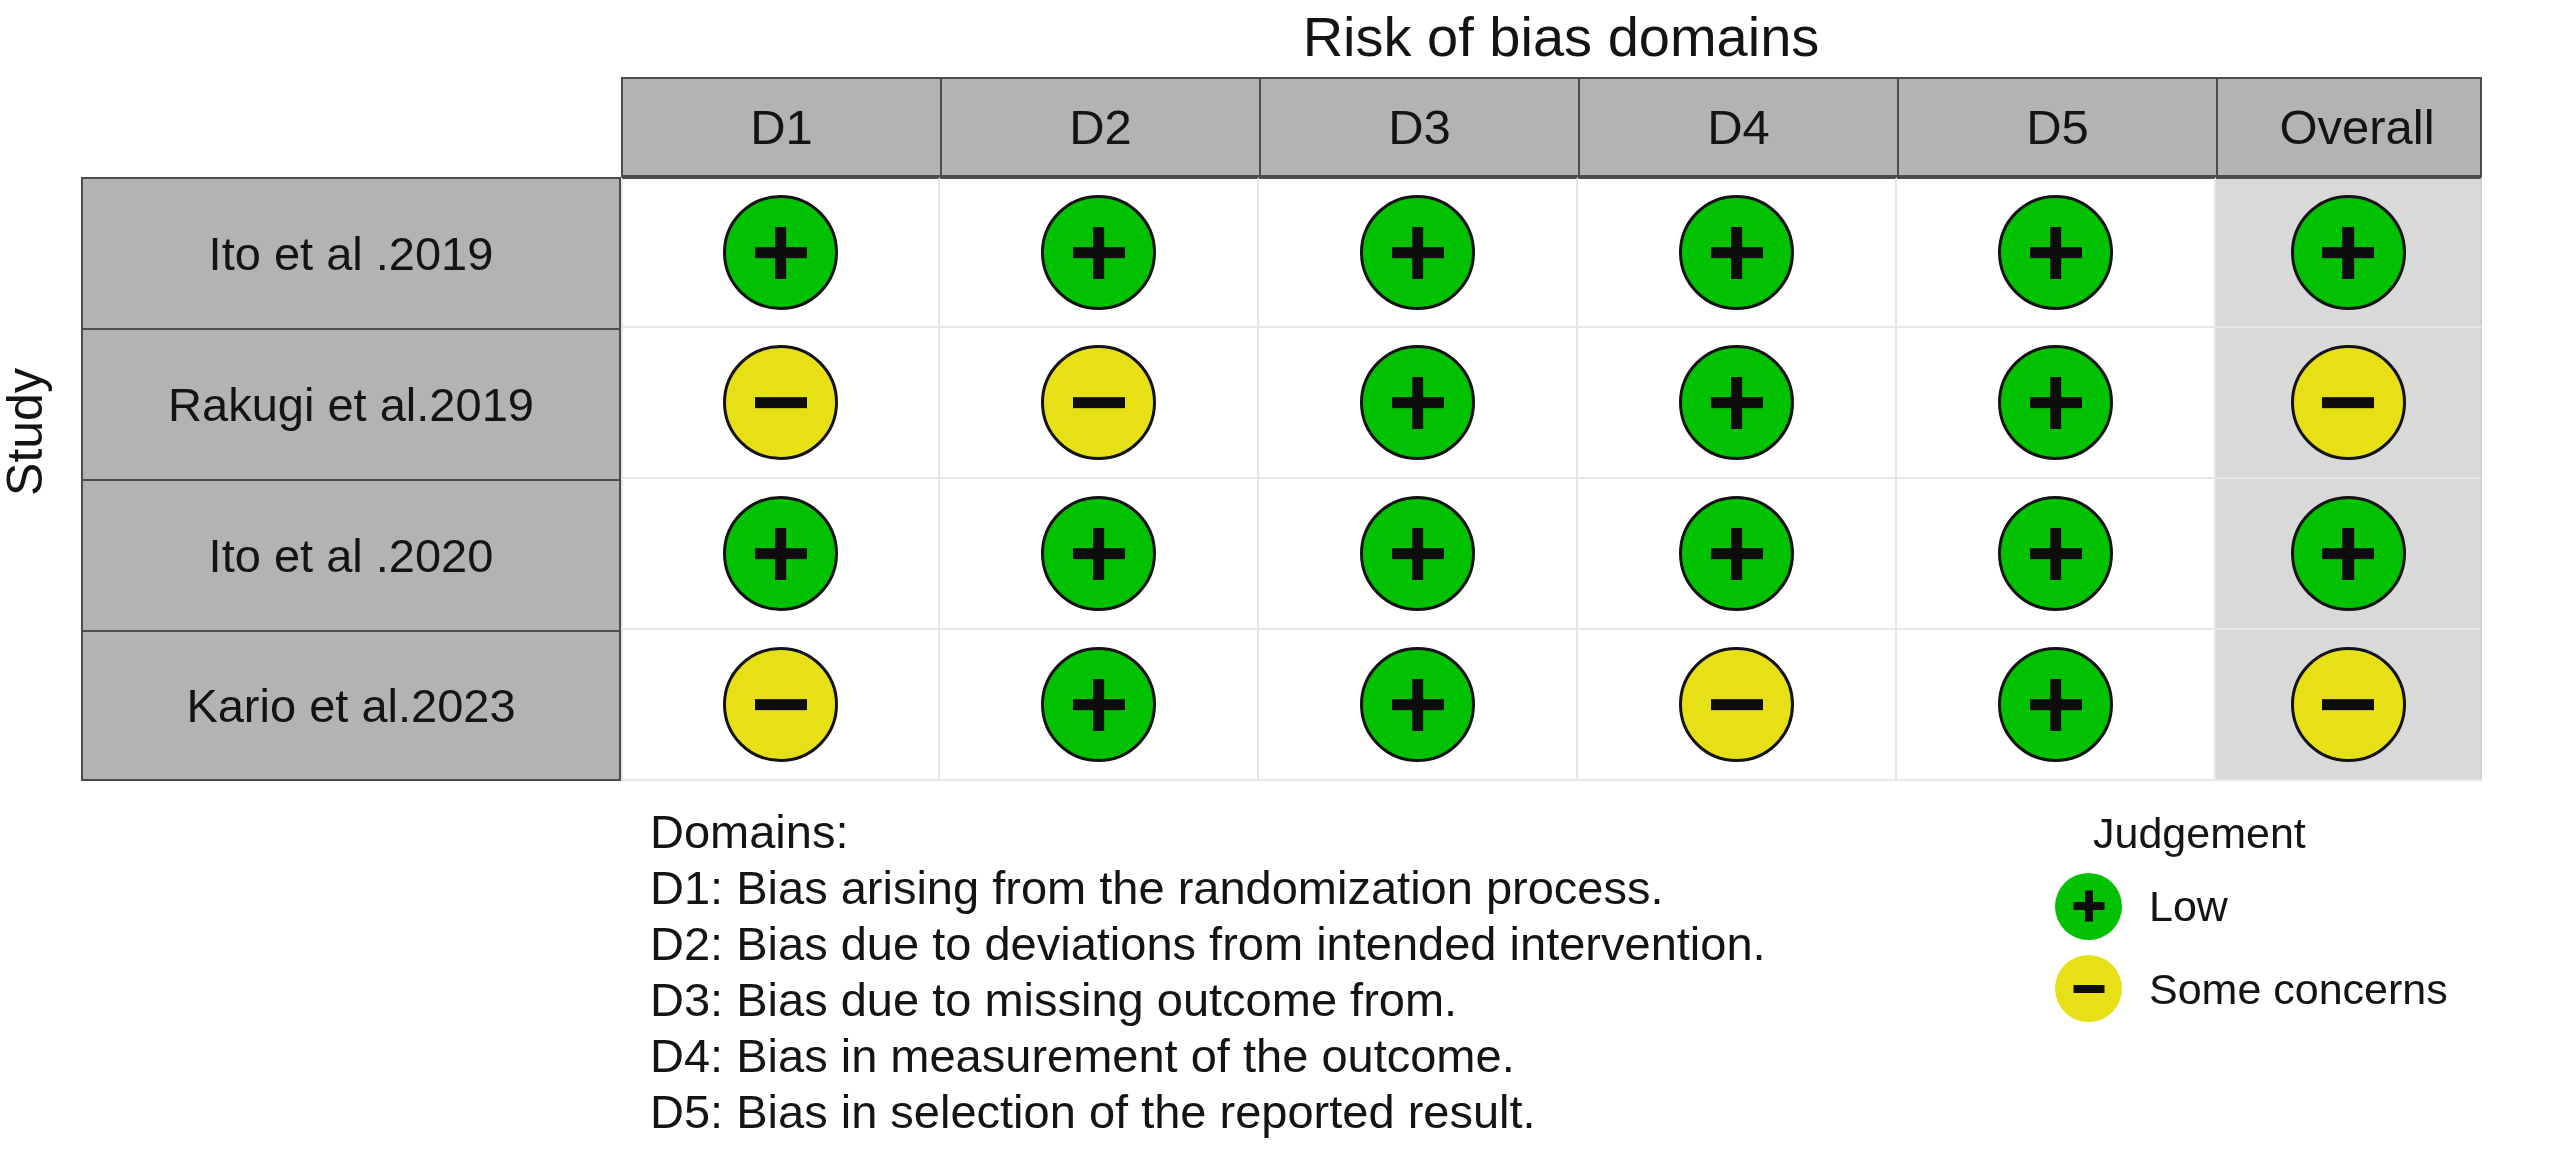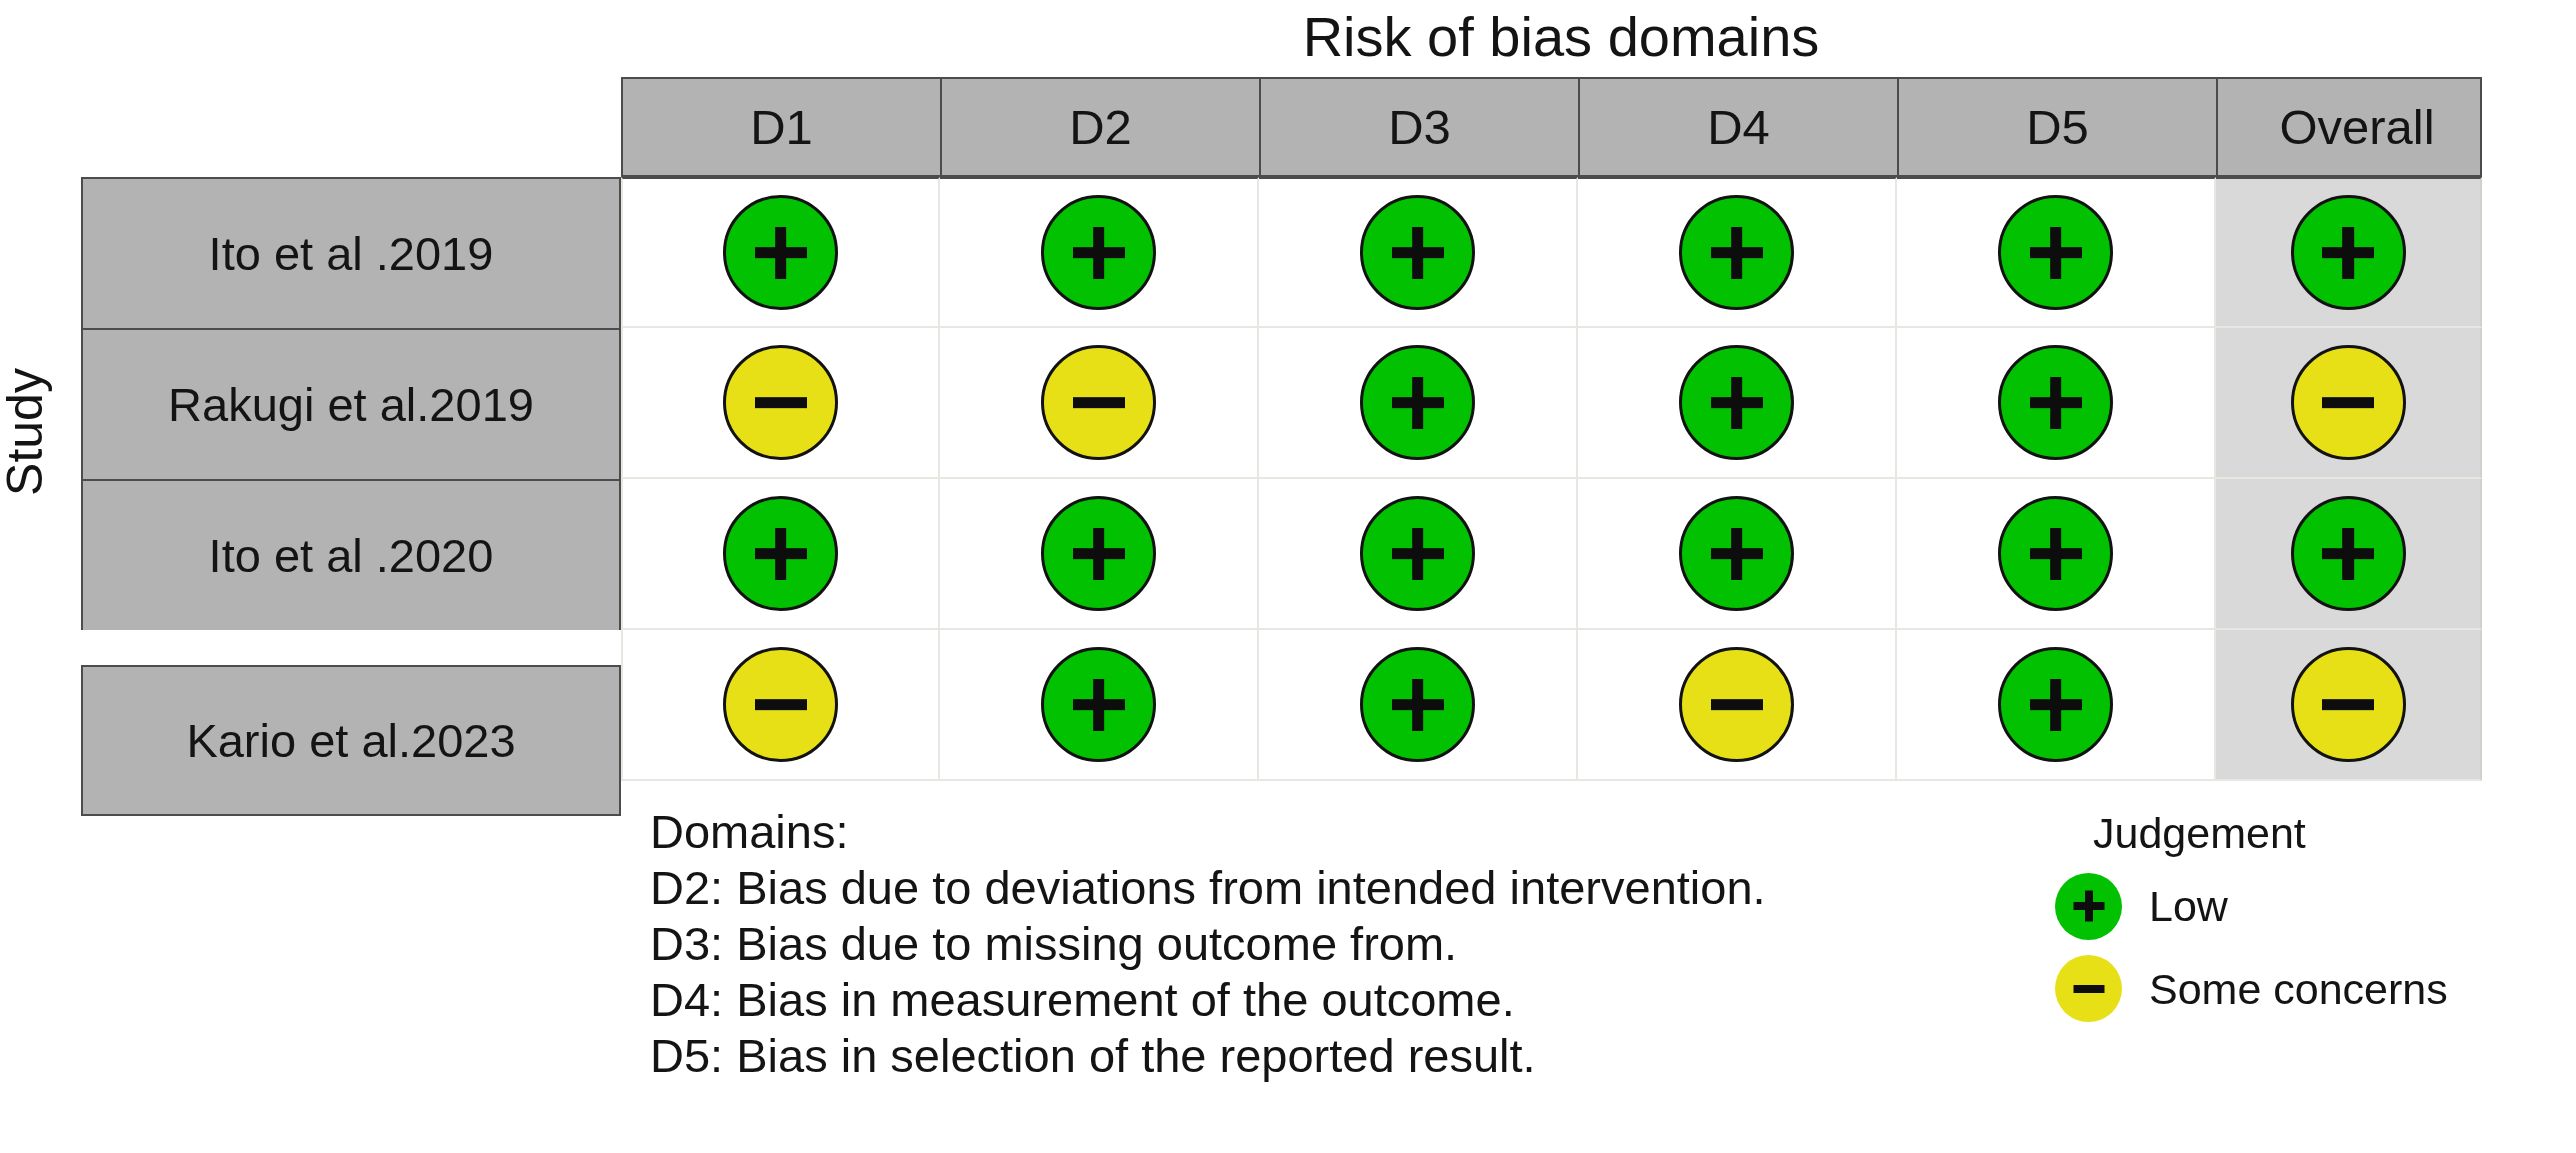--- a/index.html
+++ b/index.html
@@ -96,21 +96,20 @@
     box-sizing: border-box;
     display: flex;
     align-items: center;
     justify-content: center;
     font-size: 47px;
     color: #141414;
     white-space: nowrap;
   }
   .study-cell:last-child {
     border-bottom-width: 2.7px;
-    margin-top: 35px;
   }
 
   
   .data-grid {
     position: absolute;
     left: 540px;
     top: 100px;
   }
   .data-row {
     display: flex;
@@ -429,20 +428,21 @@
               <span class="bar-h"></span>
             </div>
           </div>
         </div>
       </div>
 
   </div>
 
   <div class="domains-legend" id="domains-legend">
       <div>Domains:</div>
+      <div>D1: Bias arising from the randomization process.</div>
       <div>D2: Bias due to deviations from intended intervention.</div>
       <div>D3: Bias due to missing outcome from.</div>
       <div>D4: Bias in measurement of the outcome.</div>
       <div>D5: Bias in selection of the reported result.</div>
     </div>
 
   <div class="judgement-legend">
     <div class="judgement-title">Judgement</div>
     <div id="judgement-items">
         <div class="judgement-item">

